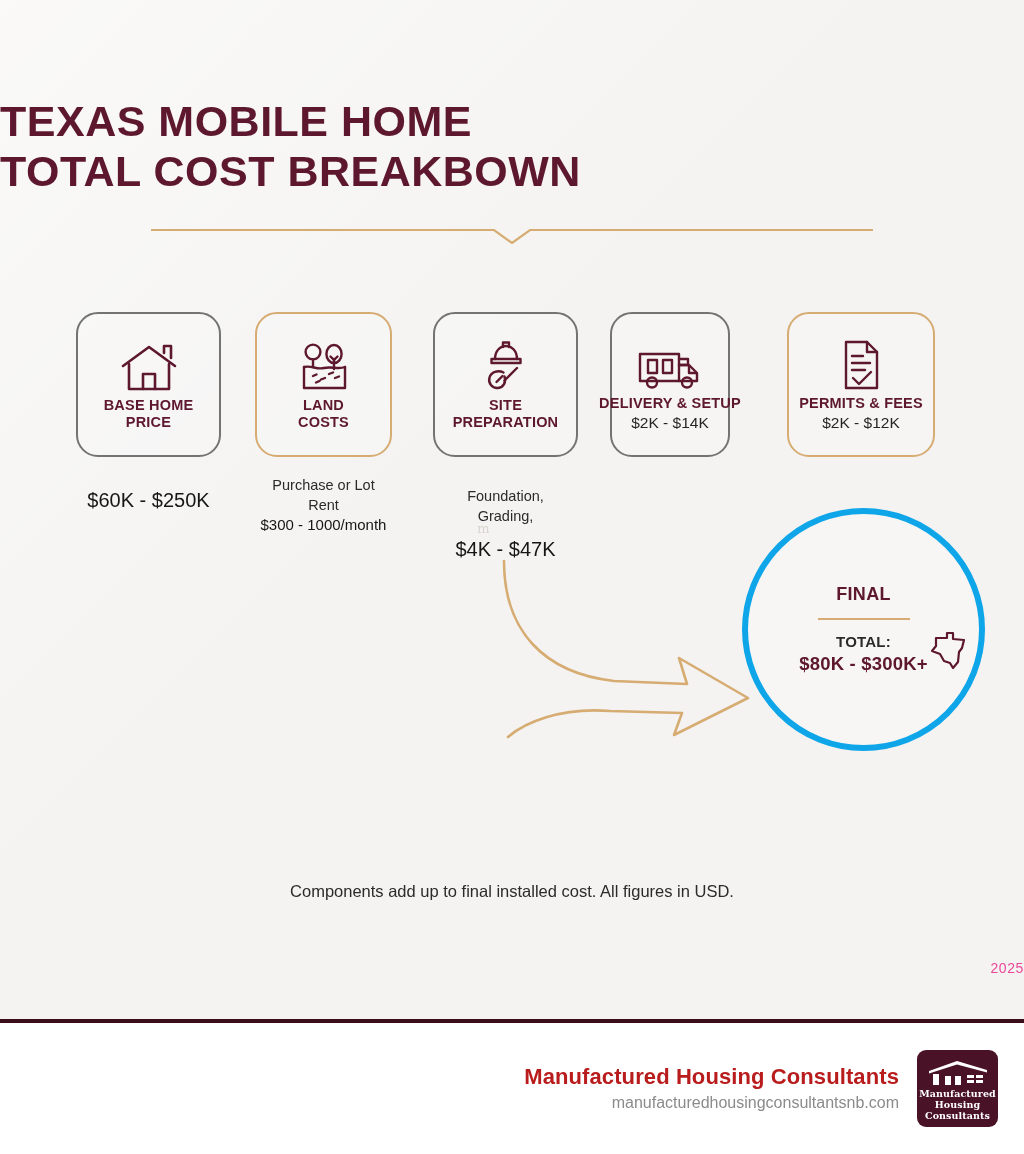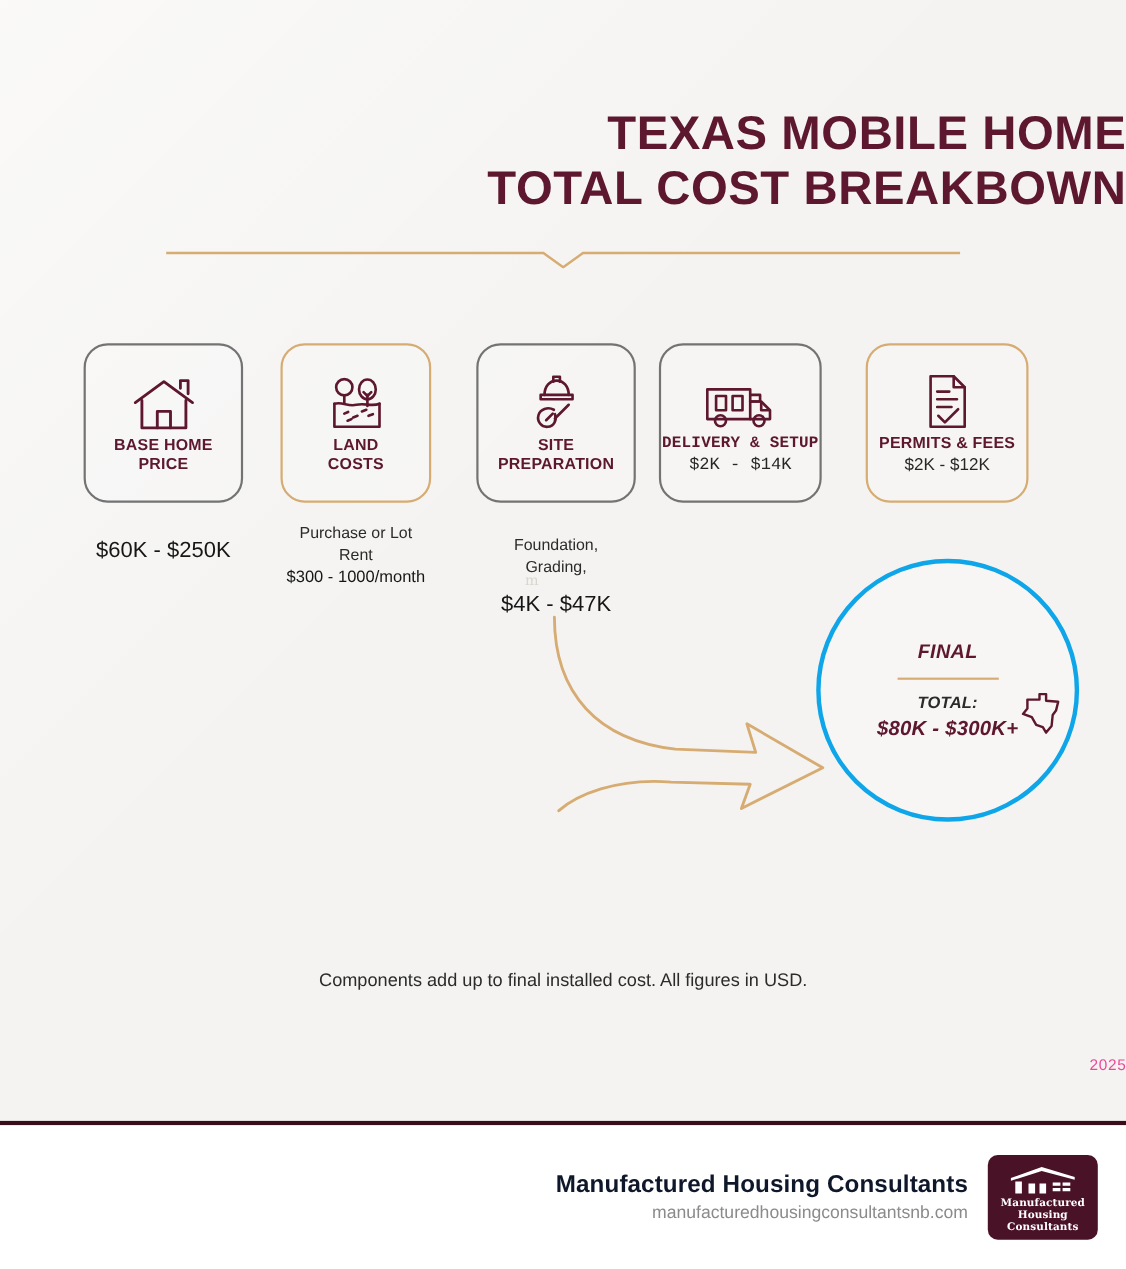--- a/index.html
+++ b/index.html
@@ -33,22 +33,22 @@
     content: "";
     position: absolute;
     left: 0; right: 0; top: 0; bottom: 0;
     background: linear-gradient(135deg, rgba(255,255,255,.55), rgba(244,243,241,0) 45%);
     pointer-events: none;
   }
 
   
   .header {
     position: absolute;
-    left: 0; right: 0; top: 96px;
-    text-align: right;
+    left: 0; right: 12px; top: 96px;
+    text-align: left;
     z-index: 3;
   }
   .title {
     color: #5d172e;
     font-weight: bold;
     font-size: 43px;
     line-height: 50px;
     letter-spacing: 0.5px;
     margin: 0;
   }
@@ -145,30 +145,29 @@
     z-index: 2;
   }
 
   
   .final-circle {
     position: absolute;
     left: 742px;
     top: 508px;
     width: 231px;
     height: 231px;
-    border: 4px solid #0ea5e9;
+    border: 6px solid #0ea5e9;
     border-radius: 50%;
     background: rgba(255,255,255,0.25);
     z-index: 4;
     display: flex;
     flex-direction: column;
     align-items: center;
     justify-content: center;
     text-align: center;
-    font-style: italic;
   }
   .final-kicker {
     color: #5d172e;
     font-weight: bold;
     font-size: 18px;
     line-height: 22px;
     letter-spacing: .3px;
   }
   .final-sub {
     color: #5d172e;
@@ -237,33 +236,33 @@
     align-items: center;
     justify-content: flex-end;
     padding-right: 26px;
     box-sizing: border-box;
   }
   .footer-text {
     text-align: right;
     margin-right: 18px;
   }
   .brand-name {
-    color: #0f172a;
+    color: #b91c1c;
     font-weight: bold;
     font-size: 22px;
     line-height: 28px;
     letter-spacing: .1px;
   }
   .brand-url {
     color: #8b8b8b;
     font-size: 16px;
     line-height: 24px;
   }
   .logo {
-    width: 100px;
+    width: 81px;
     height: 77px;
     background: #4a1226;
     border-radius: 9px;
     display: flex;
     flex-direction: column;
     align-items: center;
     justify-content: center;
     padding-top: 2px;
     box-sizing: border-box;
   }
@@ -362,21 +361,21 @@
           <span>SITE</span><br>
           <span>PREPARATION</span>
         </div>
       </div>
       <div class="card-caption" style="margin-top:29px; white-space:pre-line;">Foundation,
 Grading,</div>
       <div class="ghost-mark">m</div>
       <div class="card-value" style="margin-top:4px;">$4K - $47K</div>
     </div>
 
-    <div class="card-col" style="left:537px; width:148px;font-family:Liberation Mono, monospace;">
+    <div class="card-col" style="left:548px; width:120px;">
       <div class="card">
         <div class="card-icon">
           <svg width="66" height="44" viewBox="0 0 66 44">
             <g fill="none" stroke="#5d172e" stroke-width="2.4" stroke-linejoin="round" stroke-linecap="round">
               <path d="M3 7 L42 7 L42 34 L3 34 Z"></path>
               <rect x="11" y="13" width="9" height="13"></rect>
               <rect x="26" y="13" width="9" height="13"></rect>
               <path d="M42 12 L51 12 L51 18 L42 18"></path>
               <path d="M42 18 L52 18 L60 26 L60 34 L42 34"></path>
               <path d="M52 19.5 L52 26 L59 26"></path>

